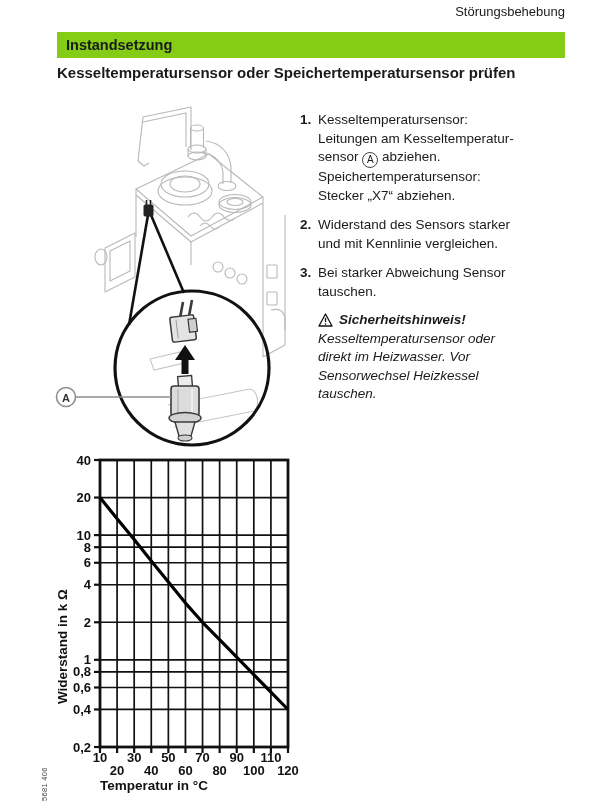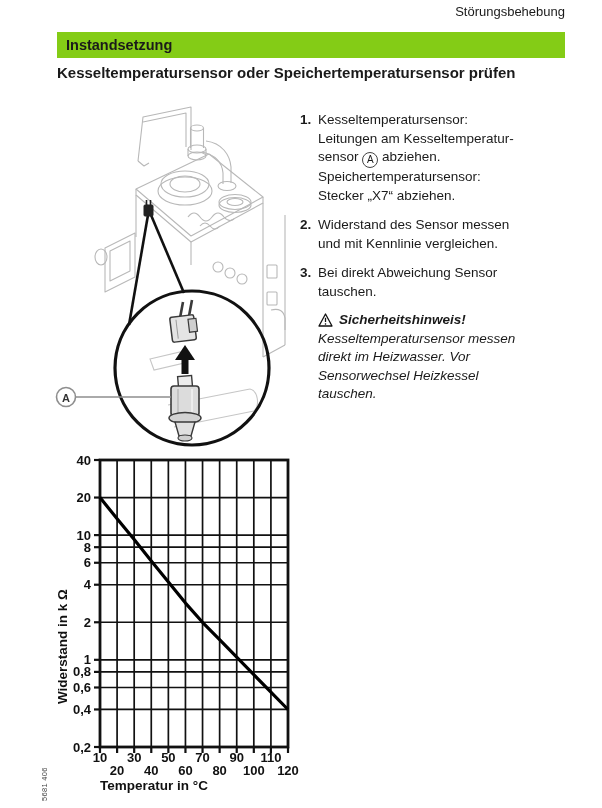--- a/index.html
+++ b/index.html
@@ -143,46 +143,46 @@
           <div>Kesseltemperatursensor:</div>
           <div>Leitungen am Kesseltemperatur-</div>
           <div>sensor <span class="circ">A</span> abziehen.</div>
           <div>Speichertemperatursensor:</div>
           <div>Stecker „X7“ abziehen.</div>
         </div>
       </div>
       <div class="step">
         <span class="step-num">2.</span>
         <div class="step-text">
-          <div>Widerstand des Sensor messen</div>
+          <div>Widerstand des Sensors starker</div>
           <div>und mit Kennlinie vergleichen.</div>
         </div>
       </div>
       <div class="step">
         <span class="step-num">3.</span>
         <div class="step-text">
-          <div>Bei direkt Abweichung Sensor</div>
+          <div>Bei starker Abweichung Sensor</div>
           <div>tauschen.</div>
         </div>
       </div>
     </div>
 
   <div class="note">
     <div class="note-title">
       <span class="warn">
         <svg width="15" height="14" viewBox="0 0 15 14">
           <path d="M7.5 1 L14 13 L1 13 Z" fill="none" stroke="#111" stroke-width="1.3" stroke-linejoin="round"></path>
           <rect x="6.85" y="4.8" width="1.3" height="4.2" fill="#111"></rect>
           <rect x="6.85" y="10.3" width="1.3" height="1.4" fill="#111"></rect>
         </svg>
       </span>
       <span>Sicherheitshinweis!</span>
     </div>
     <div id="note-body">
-        <div>Kesseltemperatursensor messen</div>
+        <div>Kesseltemperatursensor oder</div>
         <div>direkt im Heizwasser. Vor</div>
         <div>Sensorwechsel Heizkessel</div>
         <div>tauschen.</div>
       </div>
   </div>
 
   <svg class="chart" id="chart-svg" width="272" height="362" viewBox="0 0 272 362">
       <g stroke="#111" stroke-width="1.7">
         <line x1="64" y1="51.54649392592227" x2="252" y2="51.54649392592227"></line>
         <line x1="64" y1="89.09298785184451" x2="252" y2="89.09298785184451"></line>

